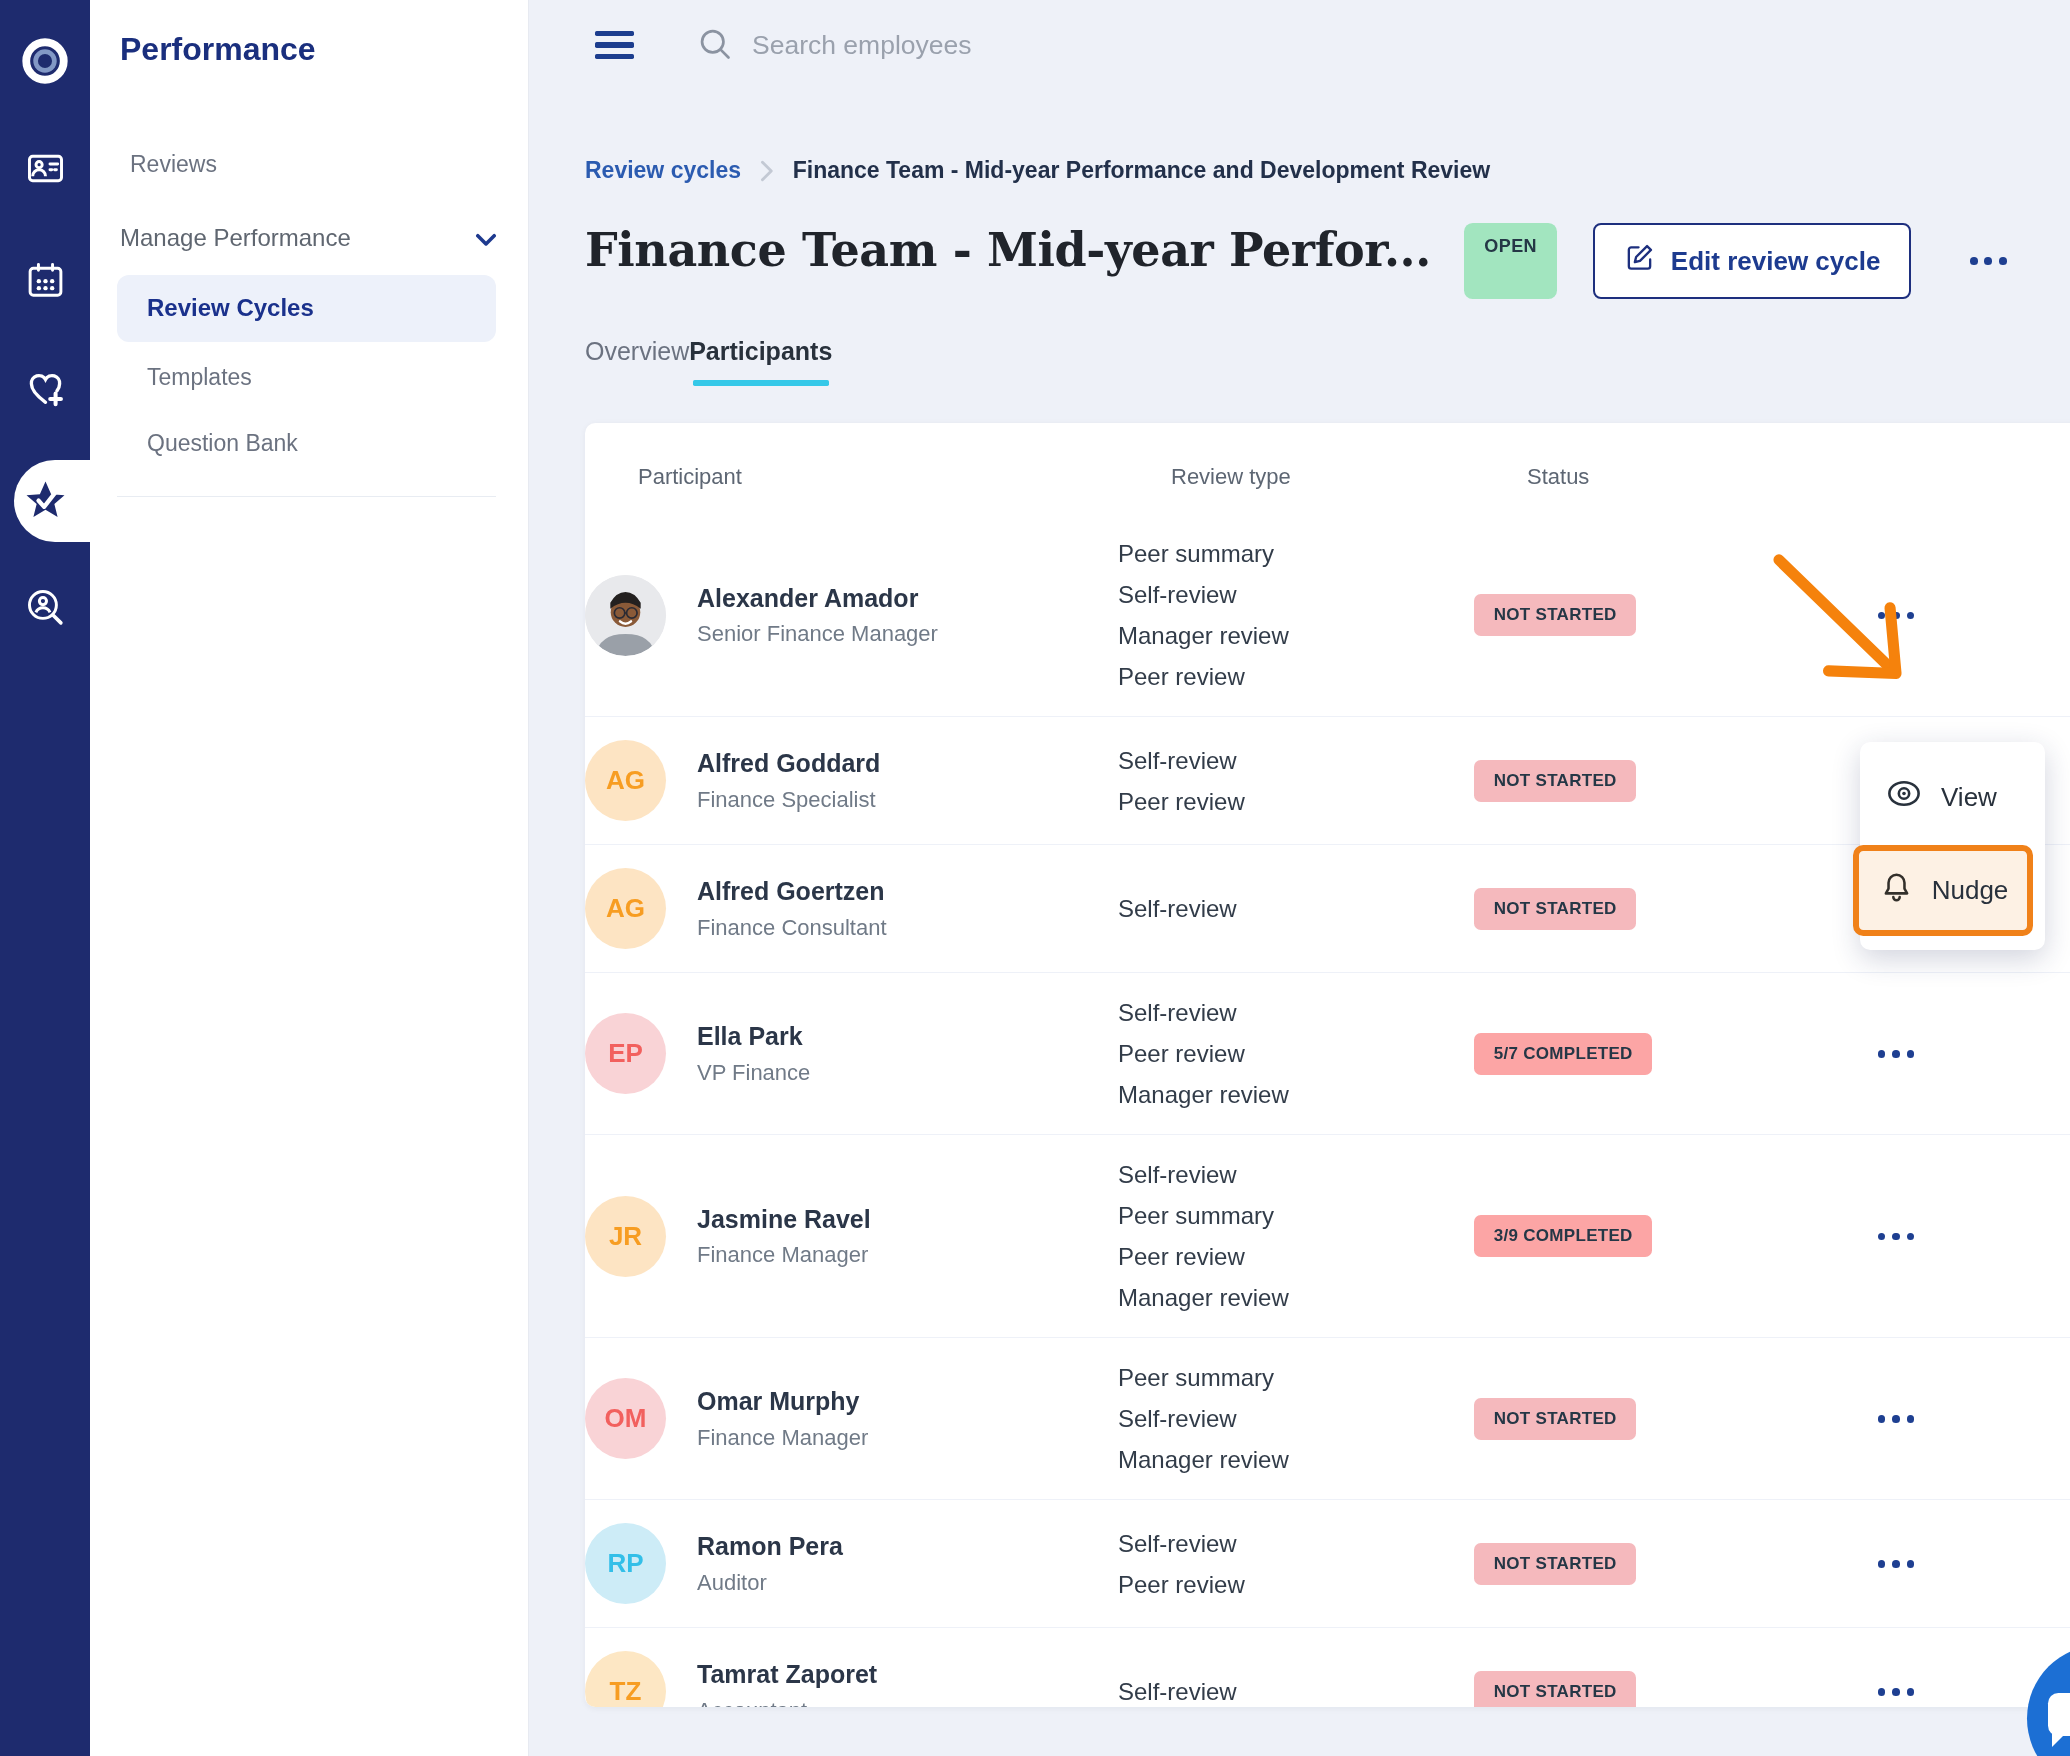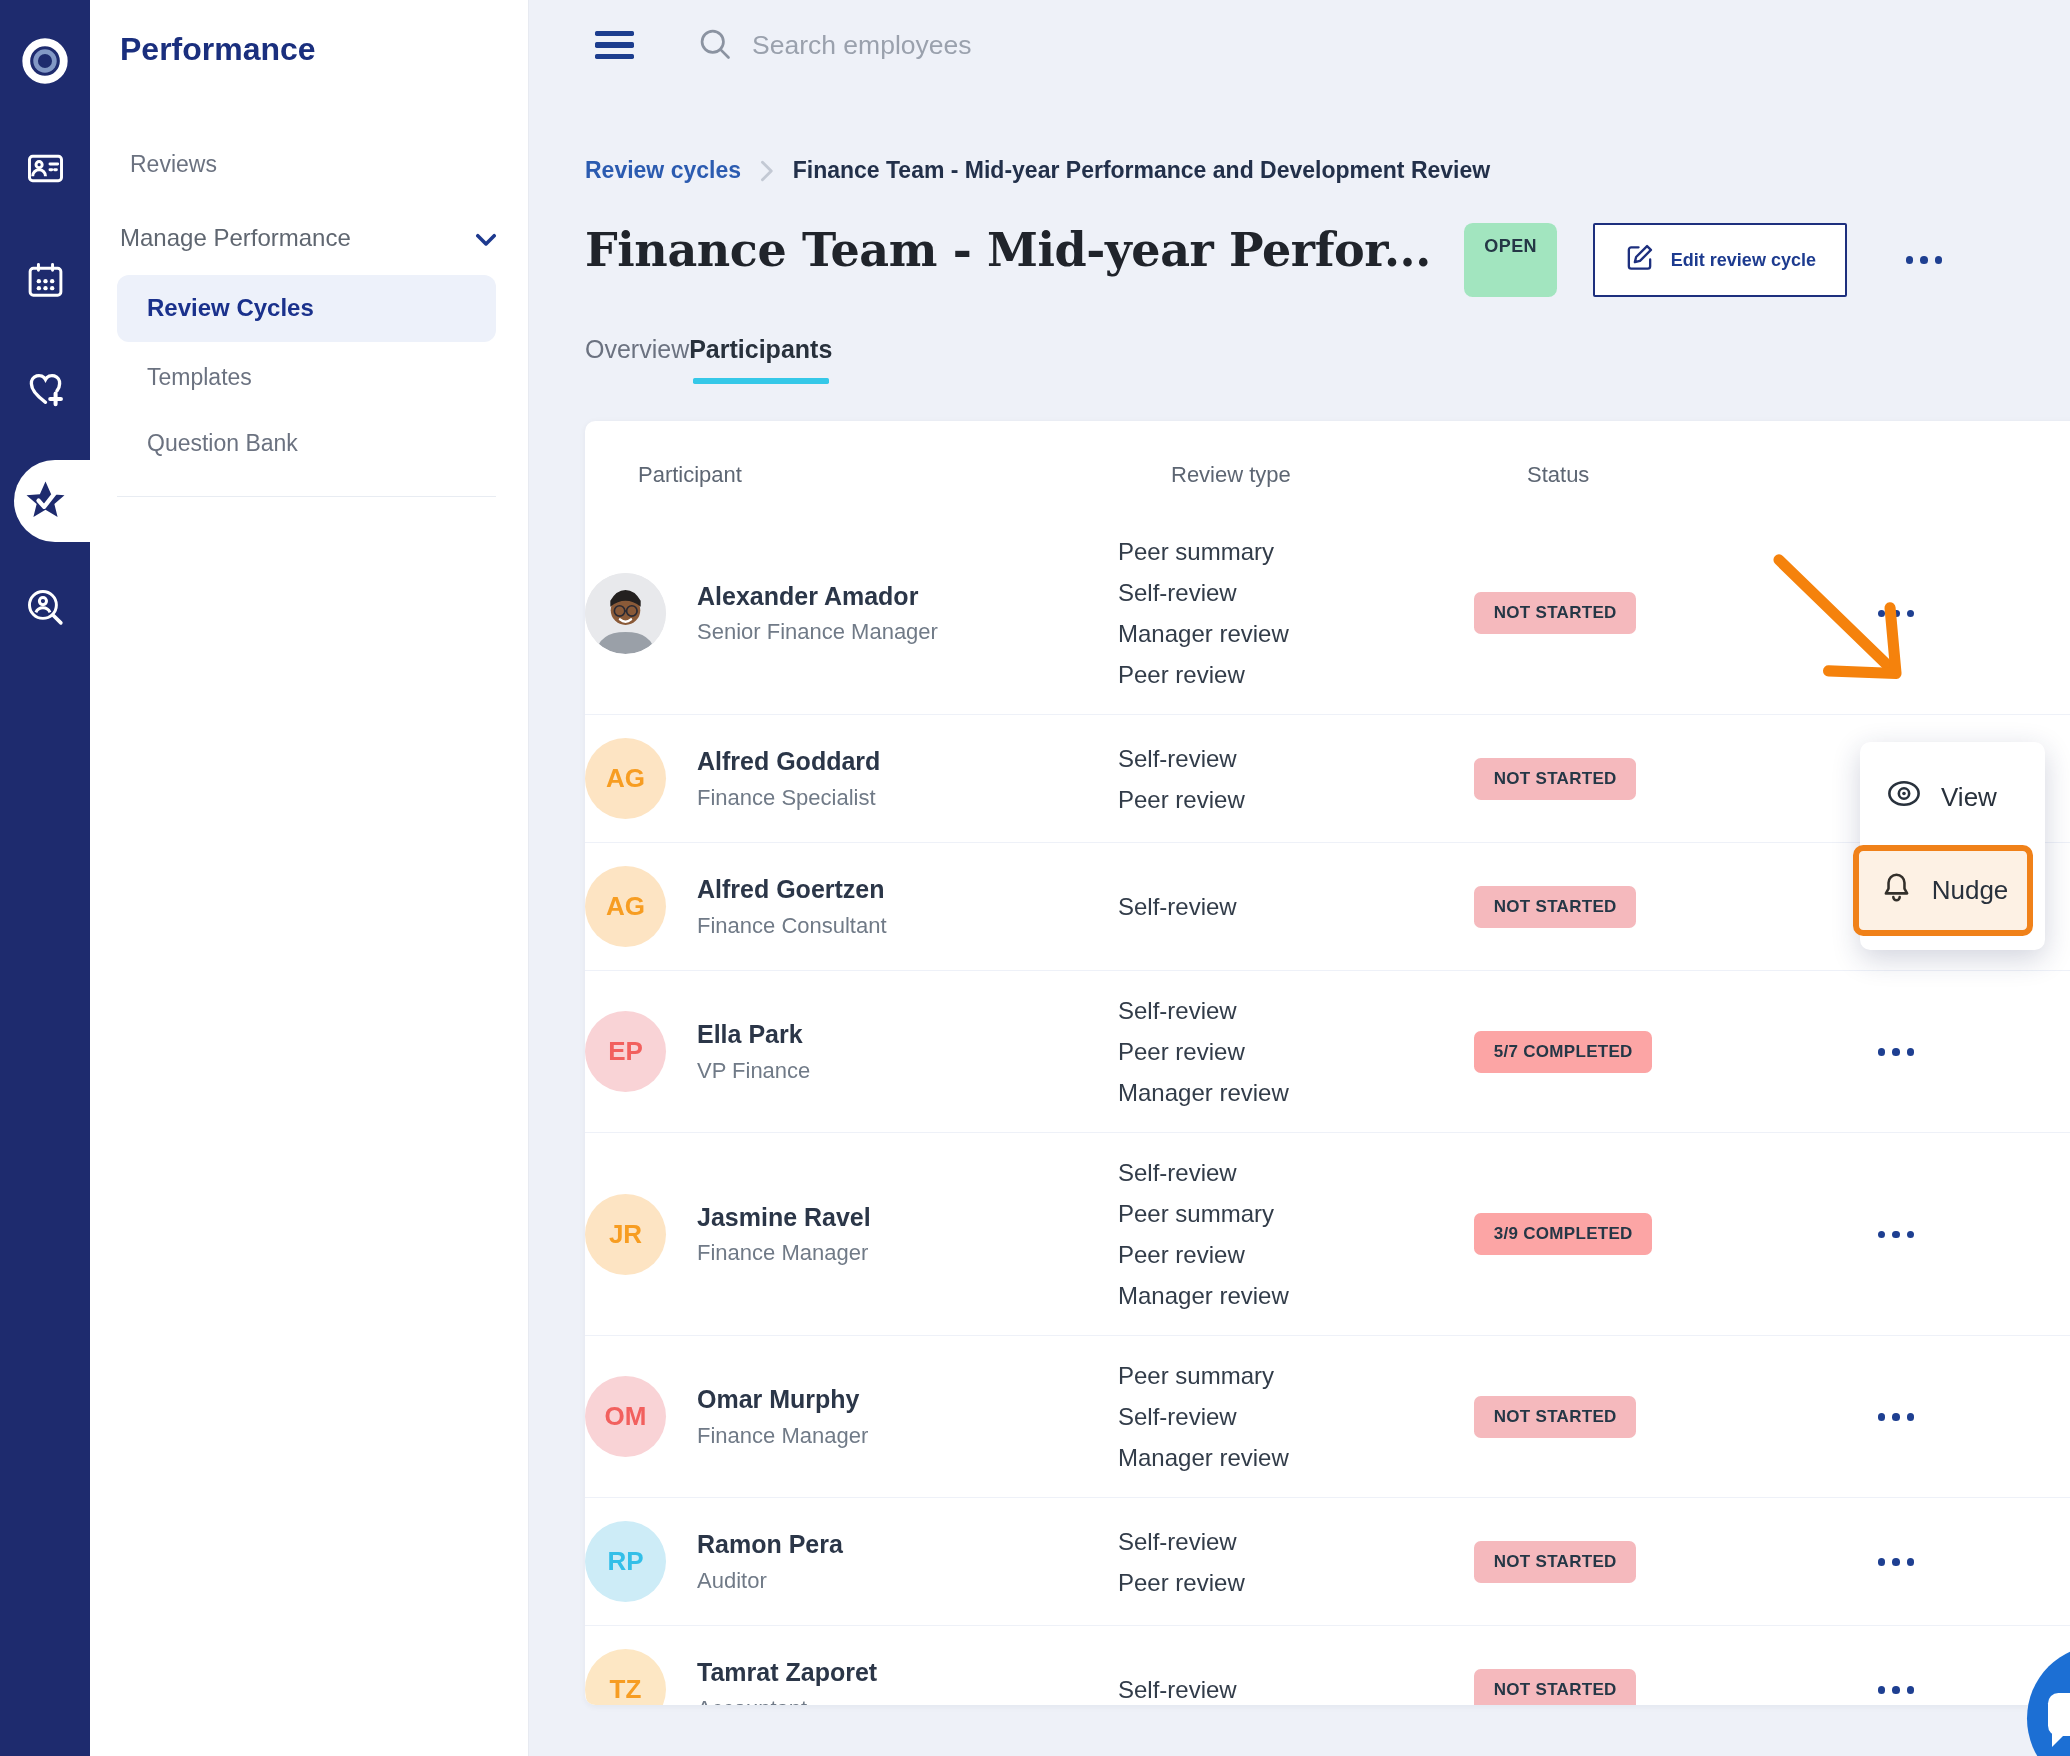--- a/index.html
+++ b/index.html
@@ -37,21 +37,21 @@
 
   .content { padding:0 45px 0 56px; }
   .breadcrumb { margin-top:67px; display:flex; align-items:center; gap:19px; font-size:23px; }
   .crumb-link { color:#2b5bb0; font-weight:bold; background:none; border:none; font-size:23px; cursor:pointer; font-family:inherit; }
   .crumb-sep { color:#c3c9d4; display:flex; }
   .crumb-current { color:#22304a; font-weight:bold; }
 
   .title-row { margin-top:39px; display:flex; }
   .page-title { font-family:"DejaVu Serif", serif; font-weight:bold; font-size:46px; color:#20242b; letter-spacing:-0.4px; white-space:nowrap; }
   .open-badge { margin-left:33px; background:#a2e5bf; color:#253746; font-size:18px; font-weight:bold; letter-spacing:0.4px; padding:13px 20.5px; border-radius:8.6px; }
-  .edit-btn { margin-left:36px; display:flex; align-items:center; gap:15.4px; background:#ffffff; border:2.6px solid #1d2f7e; border-radius:2px; padding:17px 29px; font-size:18px; font-weight:bold; color:#1d3b8f; cursor:pointer; font-family:inherit; }
+  .edit-btn { margin-left:36px; display:flex; align-items:center; gap:15.4px; background:#ffffff; border:2.6px solid #1d2f7e; border-radius:8px; padding:17px 29px; font-size:26px; font-weight:bold; color:#1d3b8f; cursor:pointer; font-family:inherit; }
   .dots { background:none; border:none; cursor:pointer; display:flex; gap:6.8px; align-items:center; padding:8.6px; }
   .dots i { width:7.7px; height:7.7px; border-radius:50%; background:#1e3f91; }
   .title-dots { margin-left:50px; }
 
   .tabs { margin-top:38px; display:flex; }
   .tab { background:none; border:none; cursor:pointer; font-size:25px; color:#6b7280; padding-bottom:15.4px; position:relative; font-family:inherit; }
   .tab.active { color:#28313c; font-weight:bold; }
   .tab.active::after { content:""; position:absolute; left:3.4px; right:3.4px; bottom:-5.1px; height:6.8px; background:#35c8e8; border-radius:1.7px; }
 
   

